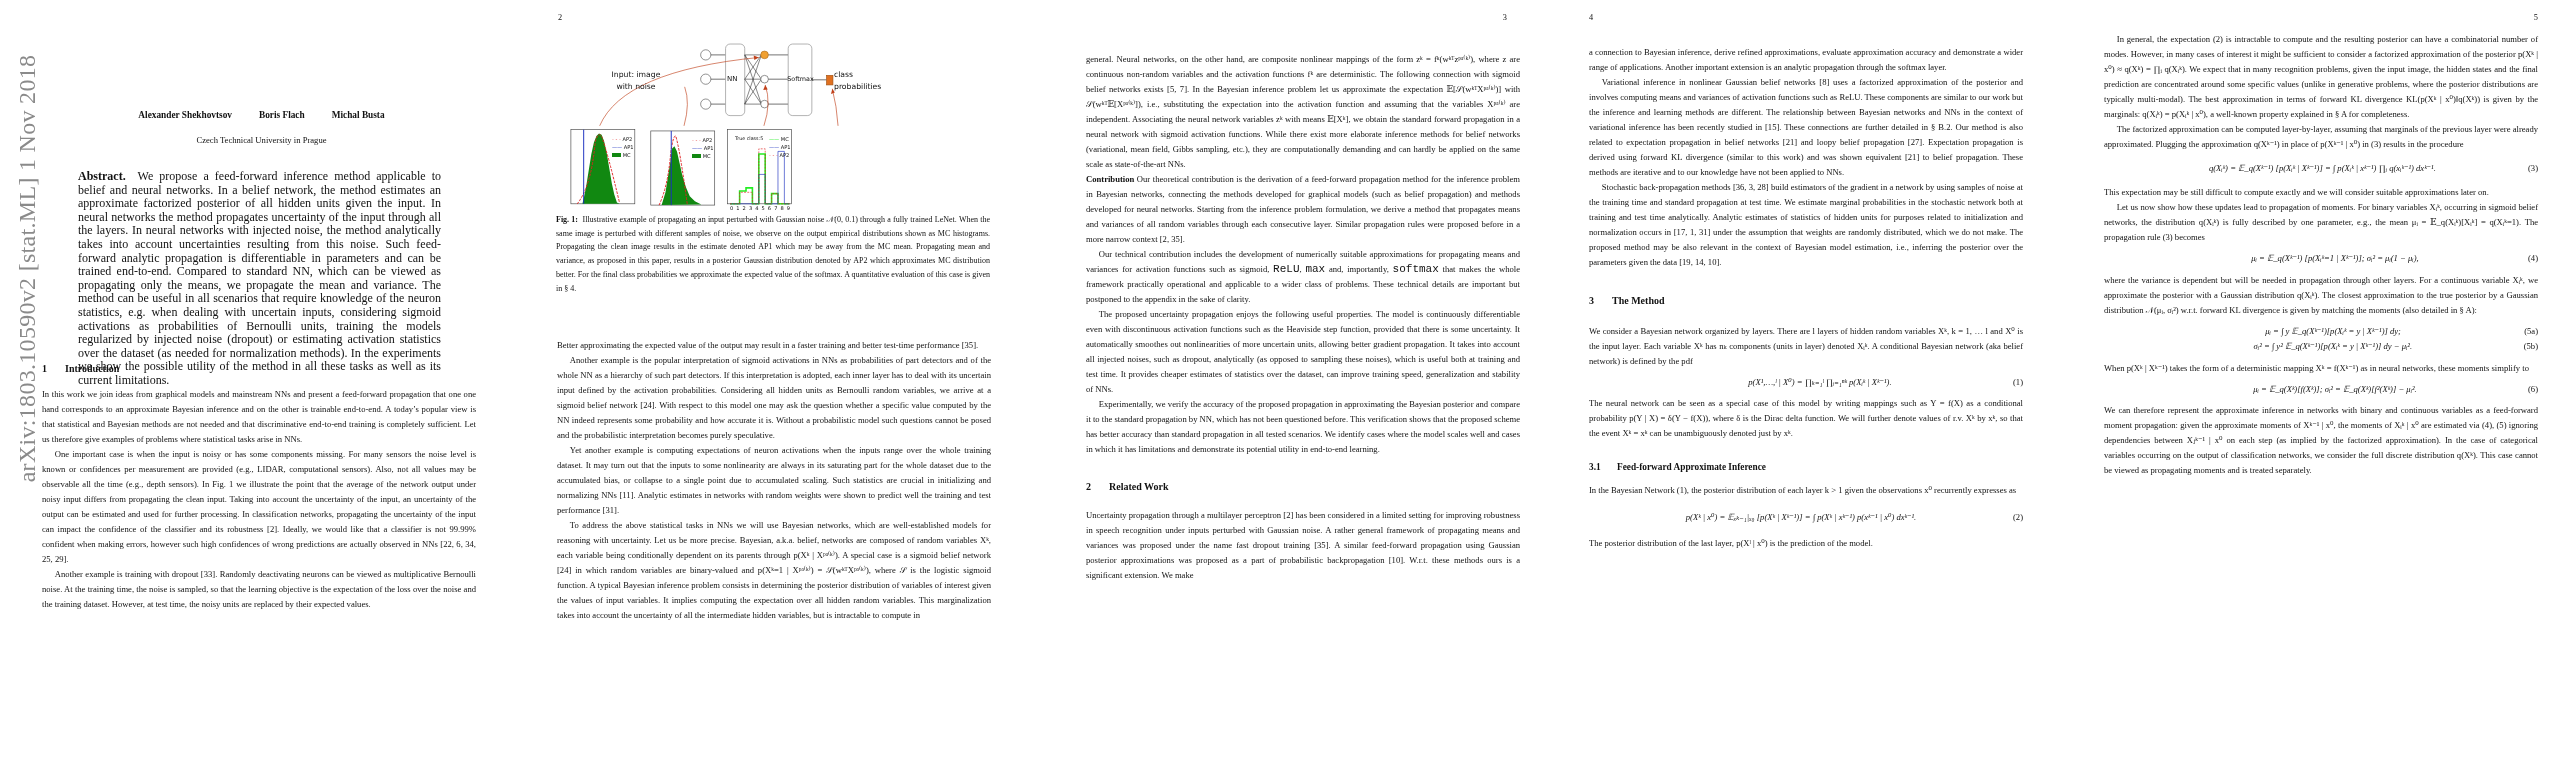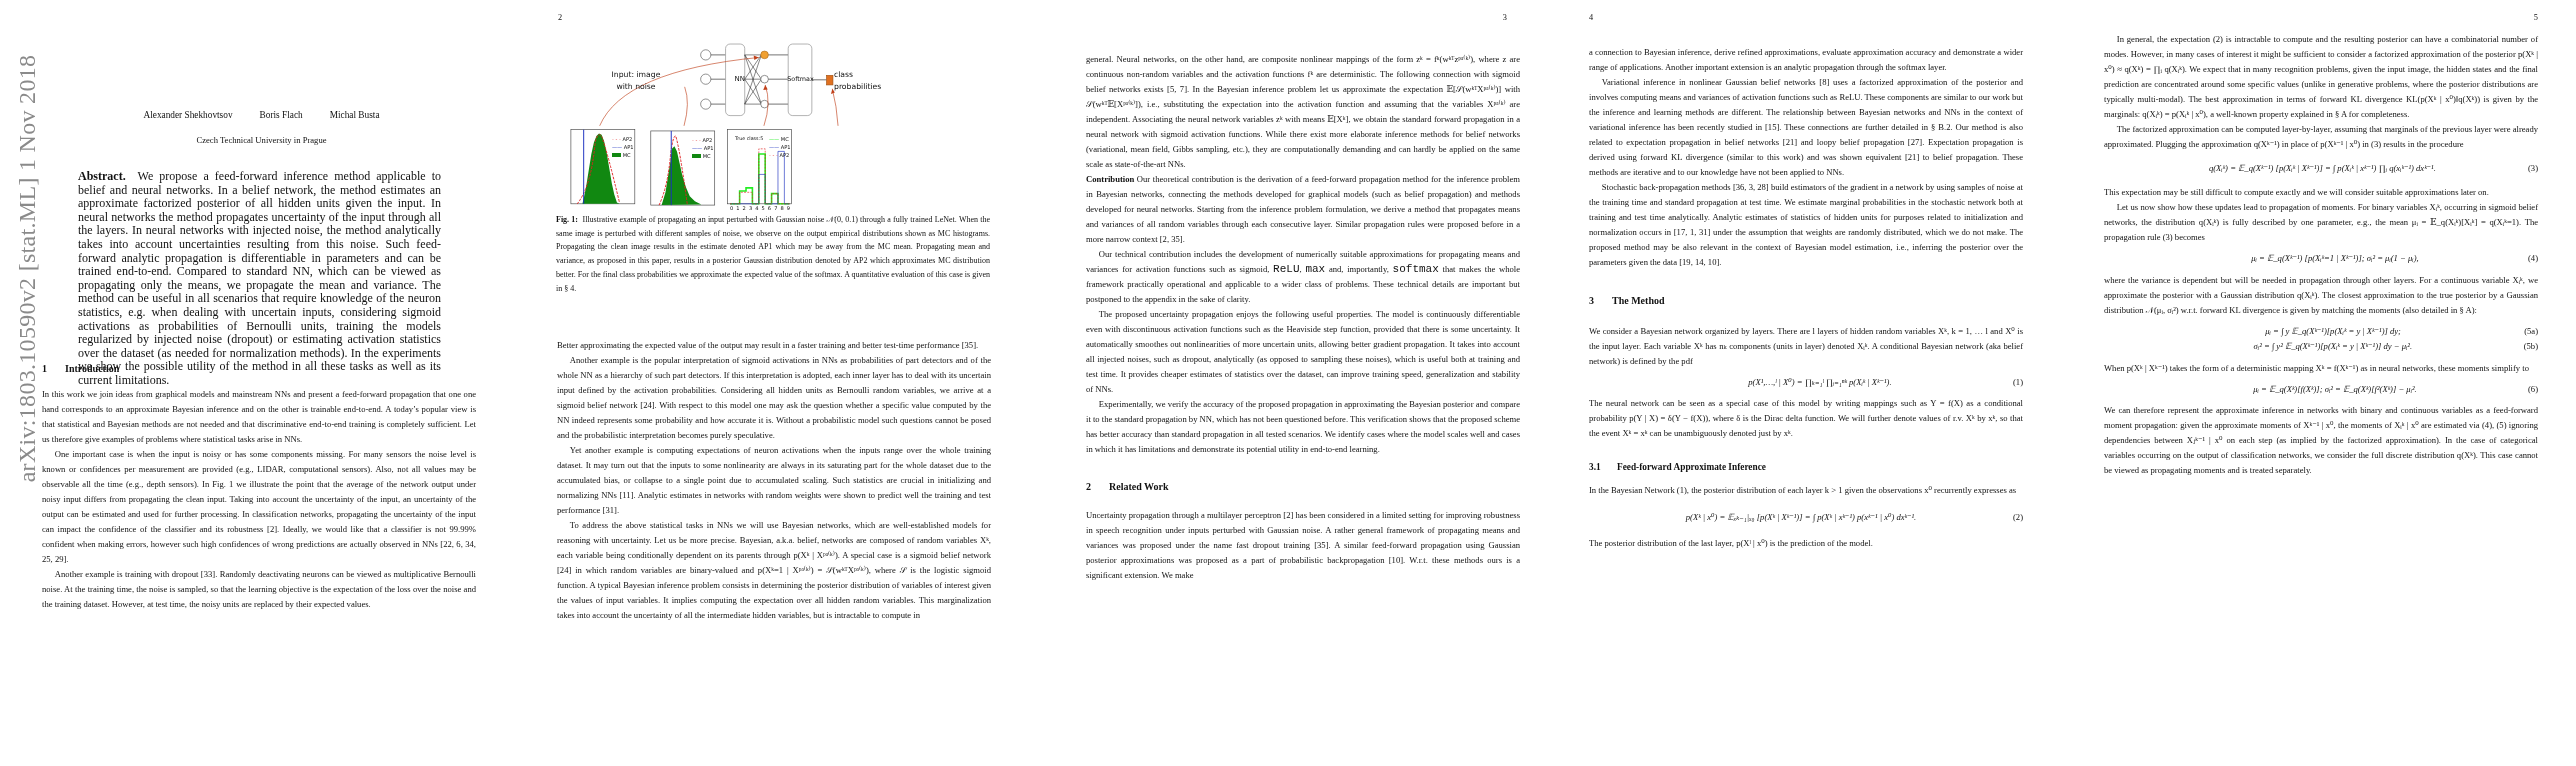--- a/index.html
+++ b/index.html
@@ -14,21 +14,21 @@
 
   .content { position: absolute; left: 42px; width: 434px; font-size: 8.6px; line-height: 15px; text-align: justify; hyphens: auto; }
   .content p { margin: 0; }
   .content p.ind { text-indent: 12.8px; }
   .content .gap { height: 9px; }
 
   .watermark { position: absolute; left: 11.5px; top: 25.5px; height: 485px; width: 33px; display: flex; align-items: center; justify-content: center; }
   .watermark span { transform: rotate(-90deg); white-space: nowrap; font-size: 24px; color: #8a8a8a; letter-spacing: 0.3px; font-family: "Liberation Serif", serif; }
 
   .title { position: absolute; left: 57px; width: 409px; top: 40px; text-align: center; font-weight: bold; font-size: 15.3px; line-height: 22px; }
-  .authors { position: absolute; left: 38px; width: 447px; top: 110px; display: flex; justify-content: center; gap: 27px; font-size: 9.3px; }
+  .authors { position: absolute; left: 38px; width: 447px; top: 110px; display: flex; justify-content: center; gap: 27px; font-size: 9.3px; font-weight: bold; }
   .affil { position: absolute; left: 38px; width: 447px; top: 135px; text-align: center; font-size: 8.6px; }
   .abstract { position: absolute; left: 78px; width: 363px; top: 170px; font-size: 12px; line-height: 13.6px; text-align: justify; }
   .abstract b { font-weight: bold; }
 
   h2.sec { font-size: 10px; font-weight: bold; margin: 0; line-height: 16.6px; }
   h2.sec .num { display: inline-block; width: 23px; }
   h3.sub { font-size: 9.3px; font-weight: bold; line-height: 15.3px; }
   h3.sub .num { display: inline-block; width: 28px; }
 
   .eq { display: flex; justify-content: space-between; align-items: center; padding: 6.4px 0 6.4px 38px; font-style: italic; }
@@ -129,21 +129,21 @@
       <line x1="185" y1="164" x2="185" y2="280" stroke="#1a2fbf" stroke-width="1.5"></line>
 
       <rect x="273" y="162" width="100" height="116" fill="#fff" stroke="#444"></rect>
       <polyline points="277,278 292,278 292,258 302,258 302,253 312,253 312,278 322,278 322,200 332,200 332,278 342,278 342,262 352,262 352,278 370,278" fill="none" stroke="#22ee22" stroke-width="2.5"></polyline>
       <polyline points="277,278 322,278 322,232 332,232 332,278 352,278 352,196 362,196 362,278 370,278" fill="none" stroke="#1a2fbf" stroke-width="1"></polyline>
       <polyline points="277,278 292,278 292,260 312,260 312,278 322,278 322,192 332,192 332,278 342,278 342,262 352,262 352,278 370,278" fill="none" stroke="#e02020" stroke-width="1" stroke-dasharray="3,2"></polyline>
     </svg>
 
     
     <div class="sans" style="position:absolute;left:51px;top:43px;width:64px;text-align:center;font-size:7.7px;line-height:12.8px;">Input: image with noise</div>
-    <div class="sans" style="position:absolute;left:174px;top:49px;width:18px;text-align:right;font-size:7px;">NN</div>
+    <div class="sans" style="position:absolute;left:174px;top:49px;width:18px;text-align:left;font-size:7px;">NN</div>
     <div class="sans" style="position:absolute;left:234px;top:49px;width:27px;text-align:center;font-size:6.4px;">Softmax</div>
     <div class="sans" style="position:absolute;left:281px;top:43px;width:64px;text-align:left;font-size:7.7px;line-height:12.8px;">class probabilities</div>
 
     <div class="sans" style="position:absolute;left:59px;top:109px;font-size:5.1px;line-height:8.3px;">
       <div><span style="color:#e02020">- - -</span> <span>AP2</span></div>
       <div><span style="color:#1a2fbf">——</span> <span>AP1</span></div>
       <div><span style="display:inline-block;width:9px;height:3.8px;background:#118811"></span> <span>MC</span></div>
     </div>
     <div class="sans" style="position:absolute;left:139px;top:110px;font-size:5.1px;line-height:8.3px;">
       <div><span style="color:#e02020">- - -</span> <span>AP2</span></div>

